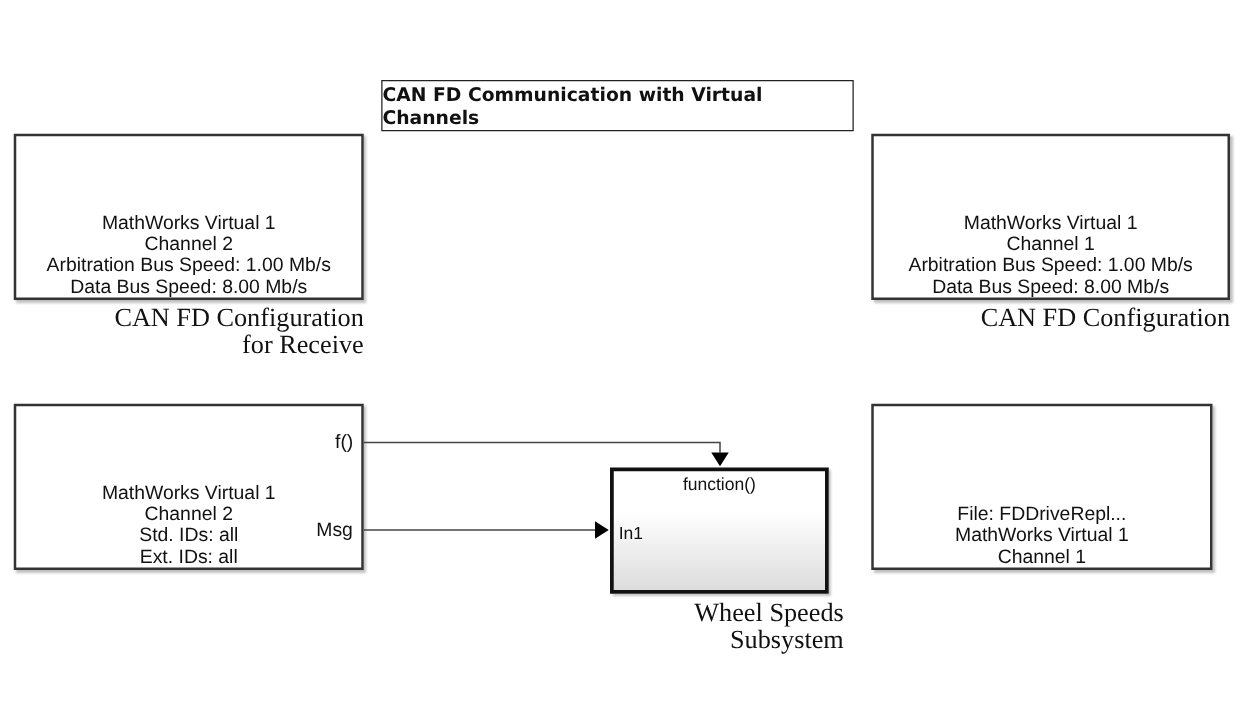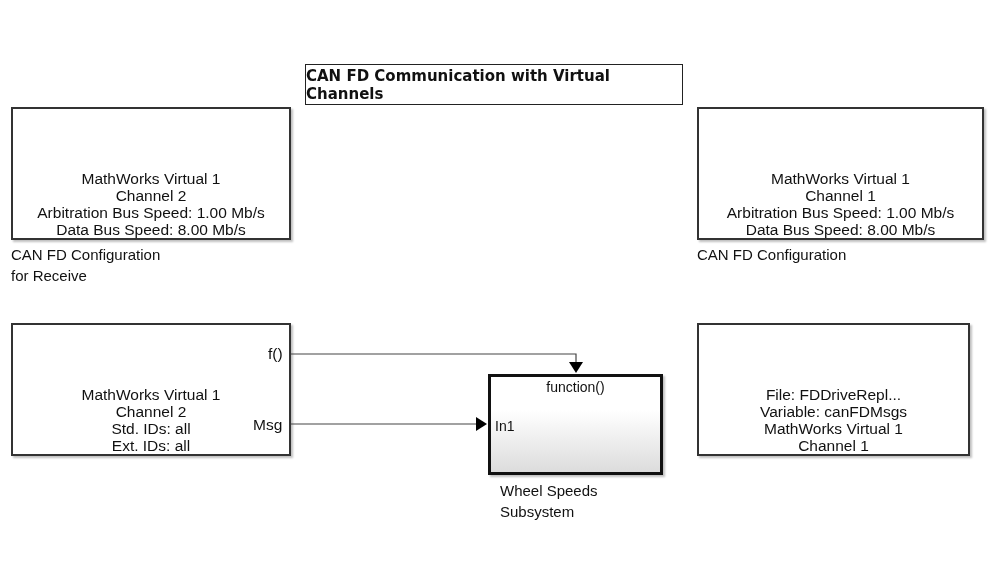--- a/index.html
+++ b/index.html
@@ -7,21 +7,21 @@
            font-family: "Liberation Sans", sans-serif; color: #111; }
     .title-box { position: absolute; left: 305px; top: 64px; width: 378px; height: 41px;
                  border: 1px solid #222; box-sizing: border-box; background: #fff;
                  display: flex; align-items: center; justify-content: center;
                  font-family: "DejaVu Sans", sans-serif; font-weight: bold; font-size: 15px; color: #111; }
     .block { position: absolute; box-sizing: border-box; border: 2px solid #333; background: #fff;
              box-shadow: 2px 2px 2px rgba(0,0,0,0.25);
              display: flex; flex-direction: column; align-items: center; justify-content: flex-end;
              font-size: 15.5px; line-height: 17px; text-align: center; color: #111; }
     .block .line { white-space: nowrap; }
-    .caption { position: absolute; text-align: left; font-size: 15px; line-height: 21px; color: #111; }
+    .caption { position: absolute; text-align: right; font-size: 21px; line-height: 21px; color: #111; font-family: Liberation Serif, serif; }
     .caption .line { display: block; white-space: nowrap; }
     .port-label { position: absolute; font-size: 15.5px; color: #111; }
     .subsystem { position: absolute; left: 488px; top: 374px; width: 175px; height: 101px;
                  box-sizing: border-box; border: 3px solid #111;
                  background: linear-gradient(to bottom, #ffffff 0%, #ffffff 35%, #dcdcdc 100%);
                  box-shadow: 2px 2px 2px rgba(0,0,0,0.25); text-decoration: underline; }
     .sub-port { position: absolute; font-size: 14px; color: #111; }
     svg.wires { position: absolute; left: 0; top: 0; width: 1000px; height: 563px; pointer-events: none; }
   </style>
 </head>
@@ -54,21 +54,20 @@
   <span class="line">MathWorks Virtual 1</span>
   <span class="line">Channel 2</span>
   <span class="line">Std. IDs: all</span>
   <span class="line">Ext. IDs: all</span>
 </div>
 <span class="port-label" style="left:268px; top:345px;">f()</span>
 <span class="port-label" style="left:253px; top:416px;">Msg</span>
 
 <div class="block" style="left:697px; top:323px; width:273px; height:133px;">
   <span class="line">File: FDDriveRepl...</span>
-  <span class="line">Variable: canFDMsgs</span>
   <span class="line">MathWorks Virtual 1</span>
   <span class="line">Channel 1</span>
 </div>
 
 <svg class="wires" viewBox="0 0 1000 563">
   <polyline points="291,354 576,354 576,362" fill="none" stroke="#444" stroke-width="1.2"></polyline>
   <polygon points="569,362 583,362 576,373" fill="#000"></polygon>
   <line x1="291" y1="424" x2="476" y2="424" stroke="#444" stroke-width="1.2"></line>
   <polygon points="476,417 476,431 487,424" fill="#000"></polygon>
 </svg>

